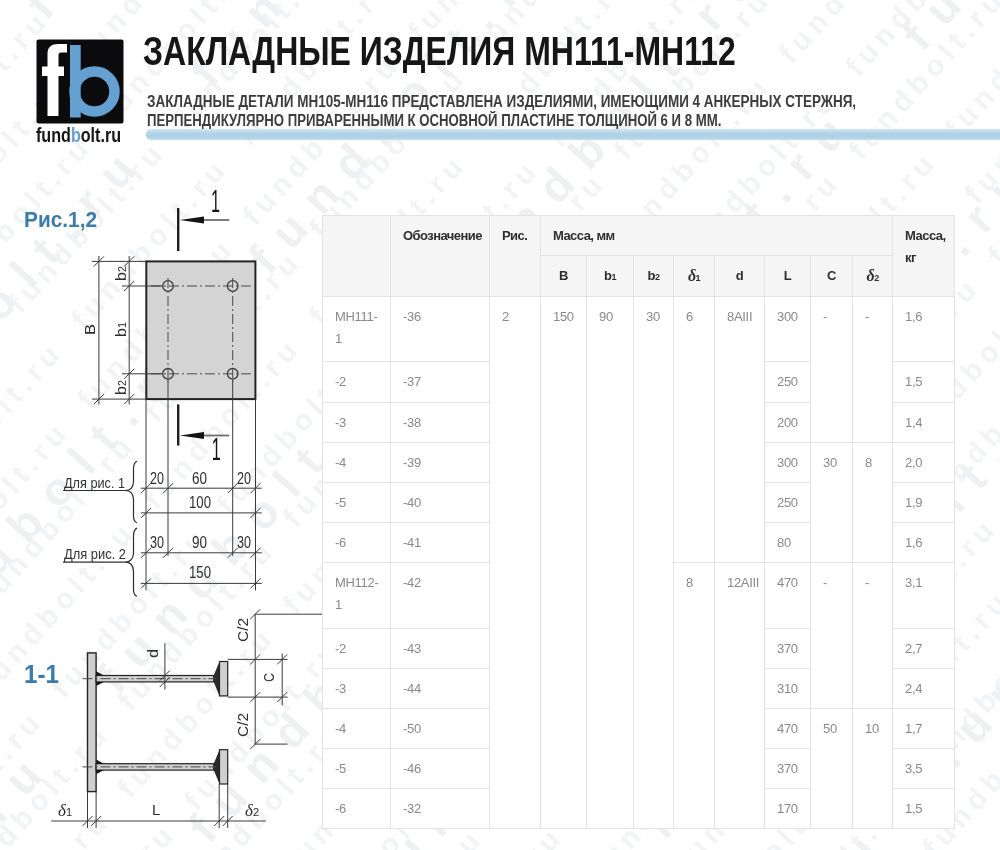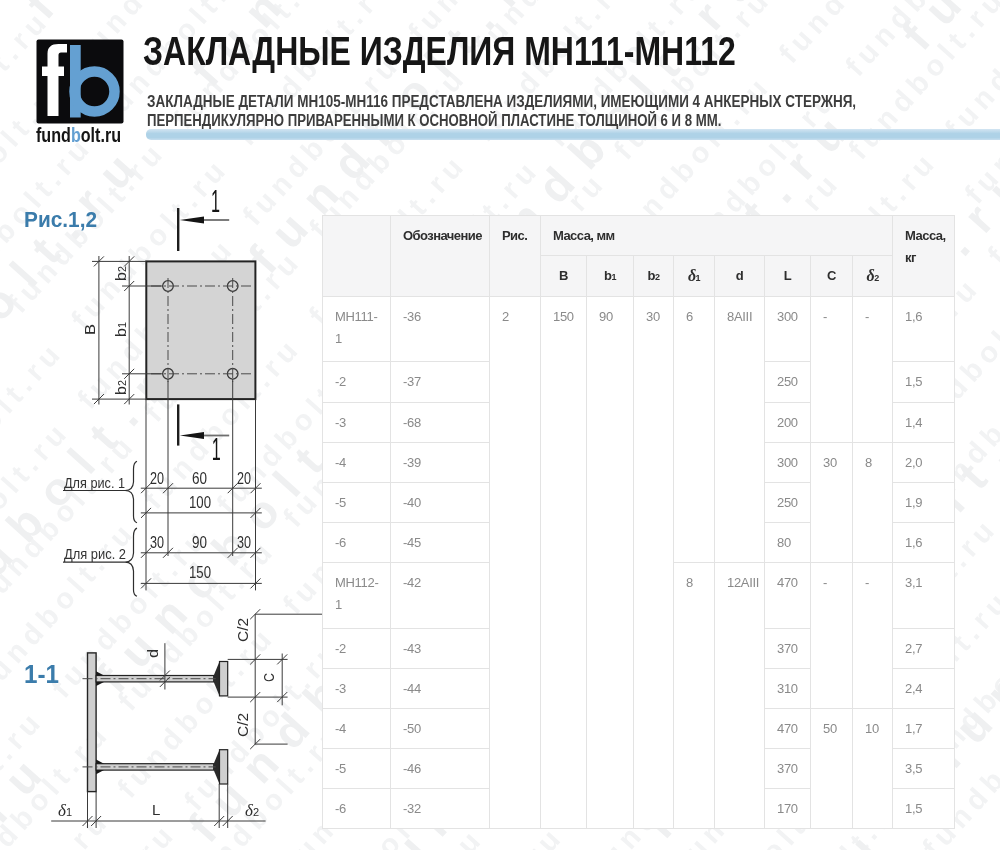--- a/index.html
+++ b/index.html
@@ -322,41 +322,41 @@
         <td>1,6</td>
   </tr>
   <tr style="height:41px">
         <td>-2</td>
         <td>-37</td>
         <td>250</td>
         <td>1,5</td>
       </tr>
   <tr style="height:40px">
         <td>-3</td>
-        <td>-68</td>
+        <td>-38</td>
         <td>200</td>
         <td>1,4</td>
       </tr>
   <tr style="height:40px">
         <td>-4</td>
         <td>-39</td>
         <td>300</td>
         <td rowspan="3">30</td>
         <td rowspan="3">8</td>
         <td>2,0</td>
       </tr>
   <tr style="height:40px">
         <td>-5</td>
         <td>-40</td>
         <td>250</td>
         <td>1,9</td>
       </tr>
   <tr style="height:40px">
         <td>-6</td>
-        <td>-45</td>
+        <td>-41</td>
         <td>80</td>
         <td>1,6</td>
       </tr>
   <tr style="height:66px">
     <td>МН112-<br>1</td>
         <td>-42</td>
     <td rowspan="6">8</td>
         <td rowspan="6">12АIII</td>
     <td>470</td>
         <td rowspan="3">-</td>

